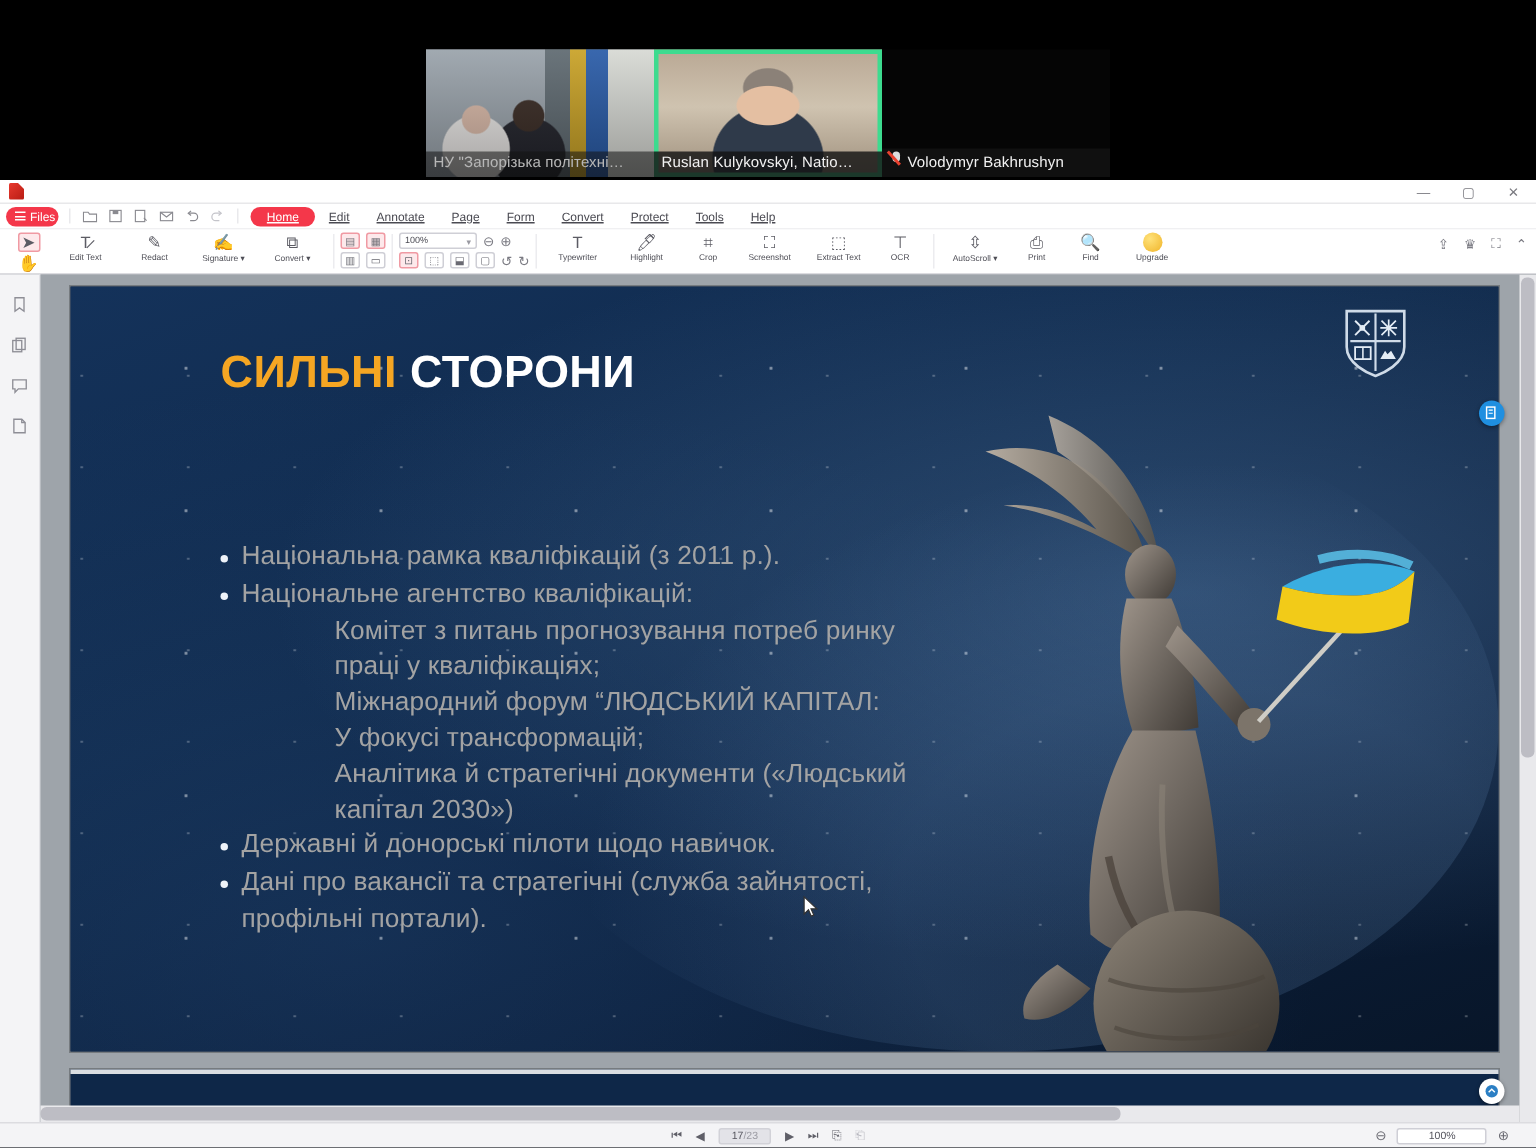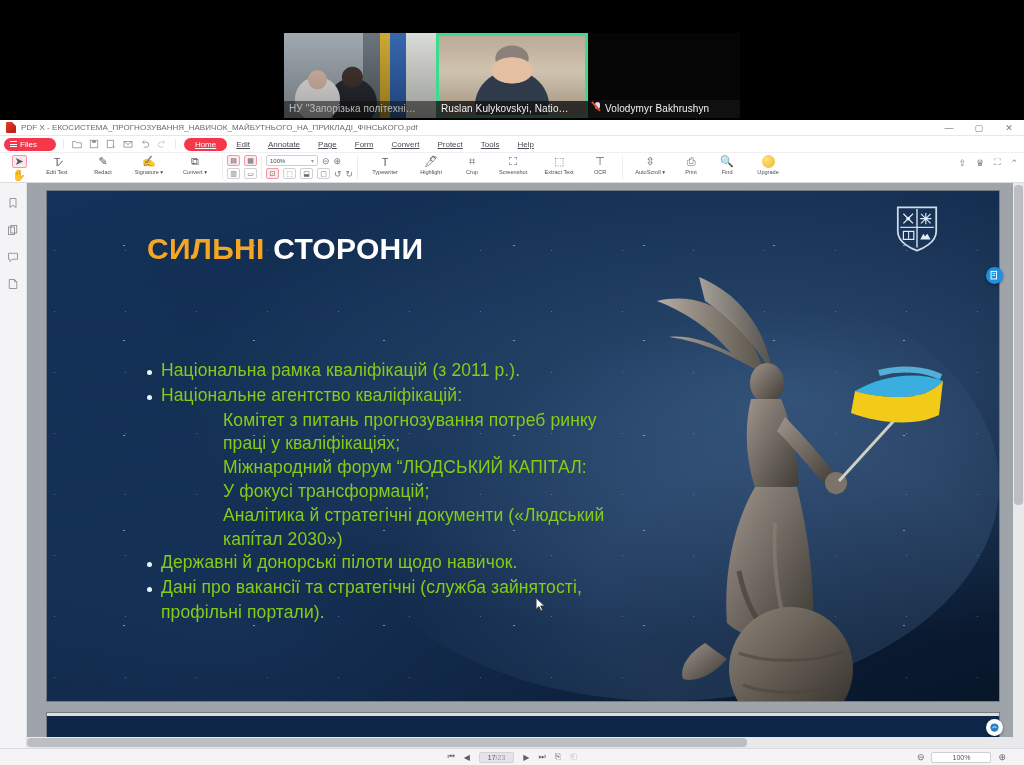--- a/index.html
+++ b/index.html
@@ -86,21 +86,21 @@
   .tb-title { font-size:8px; color:#6b6b70; white-space:nowrap; overflow:hidden;
               text-overflow:ellipsis; letter-spacing:.05px; }
   .winbtns { position:absolute; right:0; top:0; height:16px; display:flex; }
   .winbtn { width:30px; height:16px; display:flex; align-items:center; justify-content:center;
             color:#7a7a80; font-size:9px; }
 
   
   .tabsrow { height:17px; background:#fff; display:flex; align-items:center;
              padding-left:4px; border-bottom:1px solid #f0f0f2; }
   .filesbtn { background:#f4374a; color:#fff; font-size:8px; border-radius:9px;
-              padding:2px 19px 2px 6px; display:flex; align-items:center; gap:3px;
+              padding:2px 2px 2px 6px; display:flex; align-items:center; gap:3px;
               margin-right:7px; }
   .hamb { display:inline-block; width:7px; height:6px; position:relative; }
   .hamb i { position:absolute; left:0; width:7px; height:1px; background:#fff; }
   .hamb i:nth-child(1){top:0} .hamb i:nth-child(2){top:2.5px} .hamb i:nth-child(3){top:5px}
   .qicons { display:flex; gap:7px; align-items:center; padding:0 8px;
             border-left:1px solid #e9e9ec; border-right:1px solid #e9e9ec; margin-right:8px;}
   .qi { width:10px; height:10px; color:#8a8a90; }
   .tab { font-size:8px; color:#4a4a52; padding:2px 9px; border-radius:9px;text-decoration:underline; }
   .tab.active { background:#f4374a; color:#fff; padding:2px 11px; }
 
@@ -158,21 +158,21 @@
     background: radial-gradient(ellipse at 70% 75%, rgba(120,165,215,.16) 0 30%, transparent 62%);
     border-radius:50%; }
 
   .emblem { position:absolute; right:58px; top:13px; width:48px; height:50px; }
 
   .slide-title { position:absolute; left:100px; top:40px; line-height:1.18;
      font-size:30px; font-weight:700; letter-spacing:.3px; }
   .t-hl { color:#f5a623; }
   .t-w  { color:#ffffff; }
 
-  .bullets { position:absolute; left:100px; top:168px; width:600px; color:#84cc16;
+  .bullets { position:absolute; left:100px; top:168px; width:600px; color:#a3a3a3;
      font-size:17.5px; line-height:1.36; letter-spacing:.1px; }
   .b-row { display:flex; gap:9px; margin-bottom:1px; }
   .b-dot { width:5px; height:5px; border-radius:50%; background:#eef3f9; margin-top:11px;
            flex:0 0 auto; }
   .b-sub { margin-left:76px; }
 
   .statue-wrap { position:absolute; right:40px; bottom:0; width:320px; height:430px; }
 
   
   .cursor { position:absolute; left:508px; top:414px; width:11px; height:15px; z-index:30; }
@@ -226,21 +226,20 @@
       </div>
     </div>
 
 
   </div>
 
   <div class="pdfwin">
 
     <div class="titlebar">
       <div class="tb-icon"></div>
-      <div class="tb-title">PDF X - ЕКОСИСТЕМА_ПРОГНОЗУВАННЯ_НАВИЧОК_МАЙБУТНЬОГО_НА_ПРИКЛАДІ_ФІНСЬКОГО.pdf</div>
       <div class="winbtns">
         <div class="winbtn">—</div>
         <div class="winbtn">▢</div>
         <div class="winbtn close">✕</div>
       </div>
     </div>
 
     <div class="tabsrow">
       <div class="filesbtn">
         <span class="hamb">

